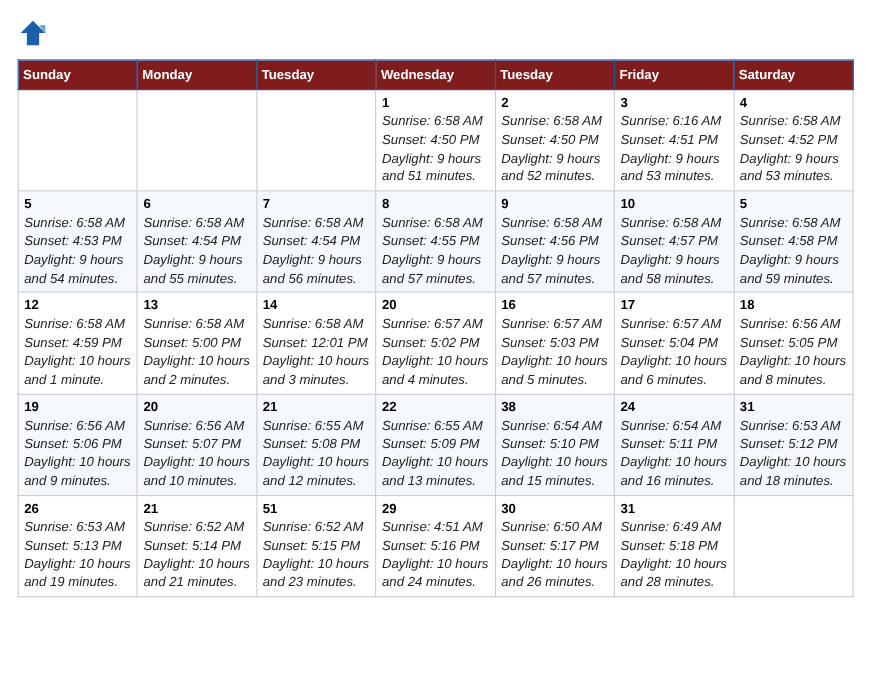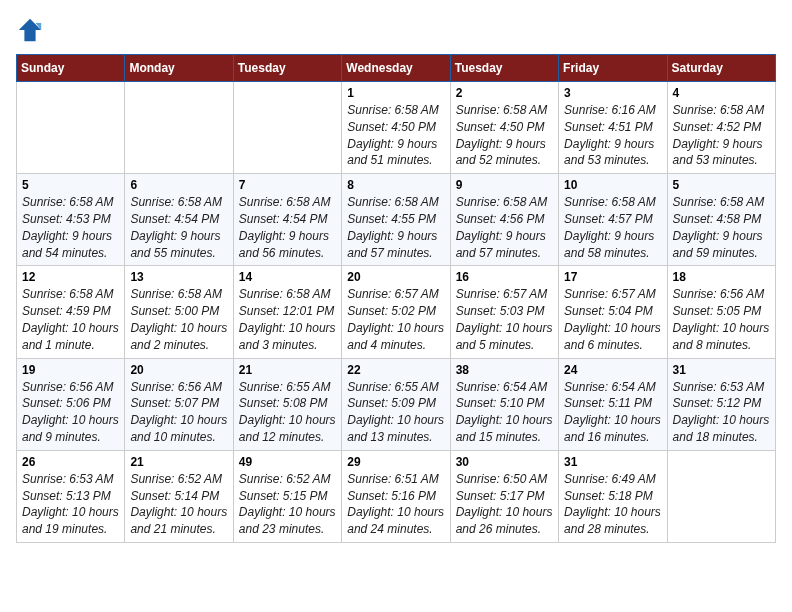--- a/index.html
+++ b/index.html
@@ -319,29 +319,29 @@
 and 19 minutes.</div>
         </td>
         <td>
           <span class="day-num">21</span>
           <div class="day-info">Sunrise: 6:52 AM
 Sunset: 5:14 PM
 Daylight: 10 hours
 and 21 minutes.</div>
         </td>
         <td>
-          <span class="day-num">49</span>
+          <span class="day-num">51</span>
           <div class="day-info">Sunrise: 6:52 AM
 Sunset: 5:15 PM
 Daylight: 10 hours
 and 23 minutes.</div>
         </td>
         <td>
           <span class="day-num">29</span>
-          <div class="day-info">Sunrise: 6:51 AM
+          <div class="day-info">Sunrise: 4:51 AM
 Sunset: 5:16 PM
 Daylight: 10 hours
 and 24 minutes.</div>
         </td>
         <td>
           <span class="day-num">30</span>
           <div class="day-info">Sunrise: 6:50 AM
 Sunset: 5:17 PM
 Daylight: 10 hours
 and 26 minutes.</div>

